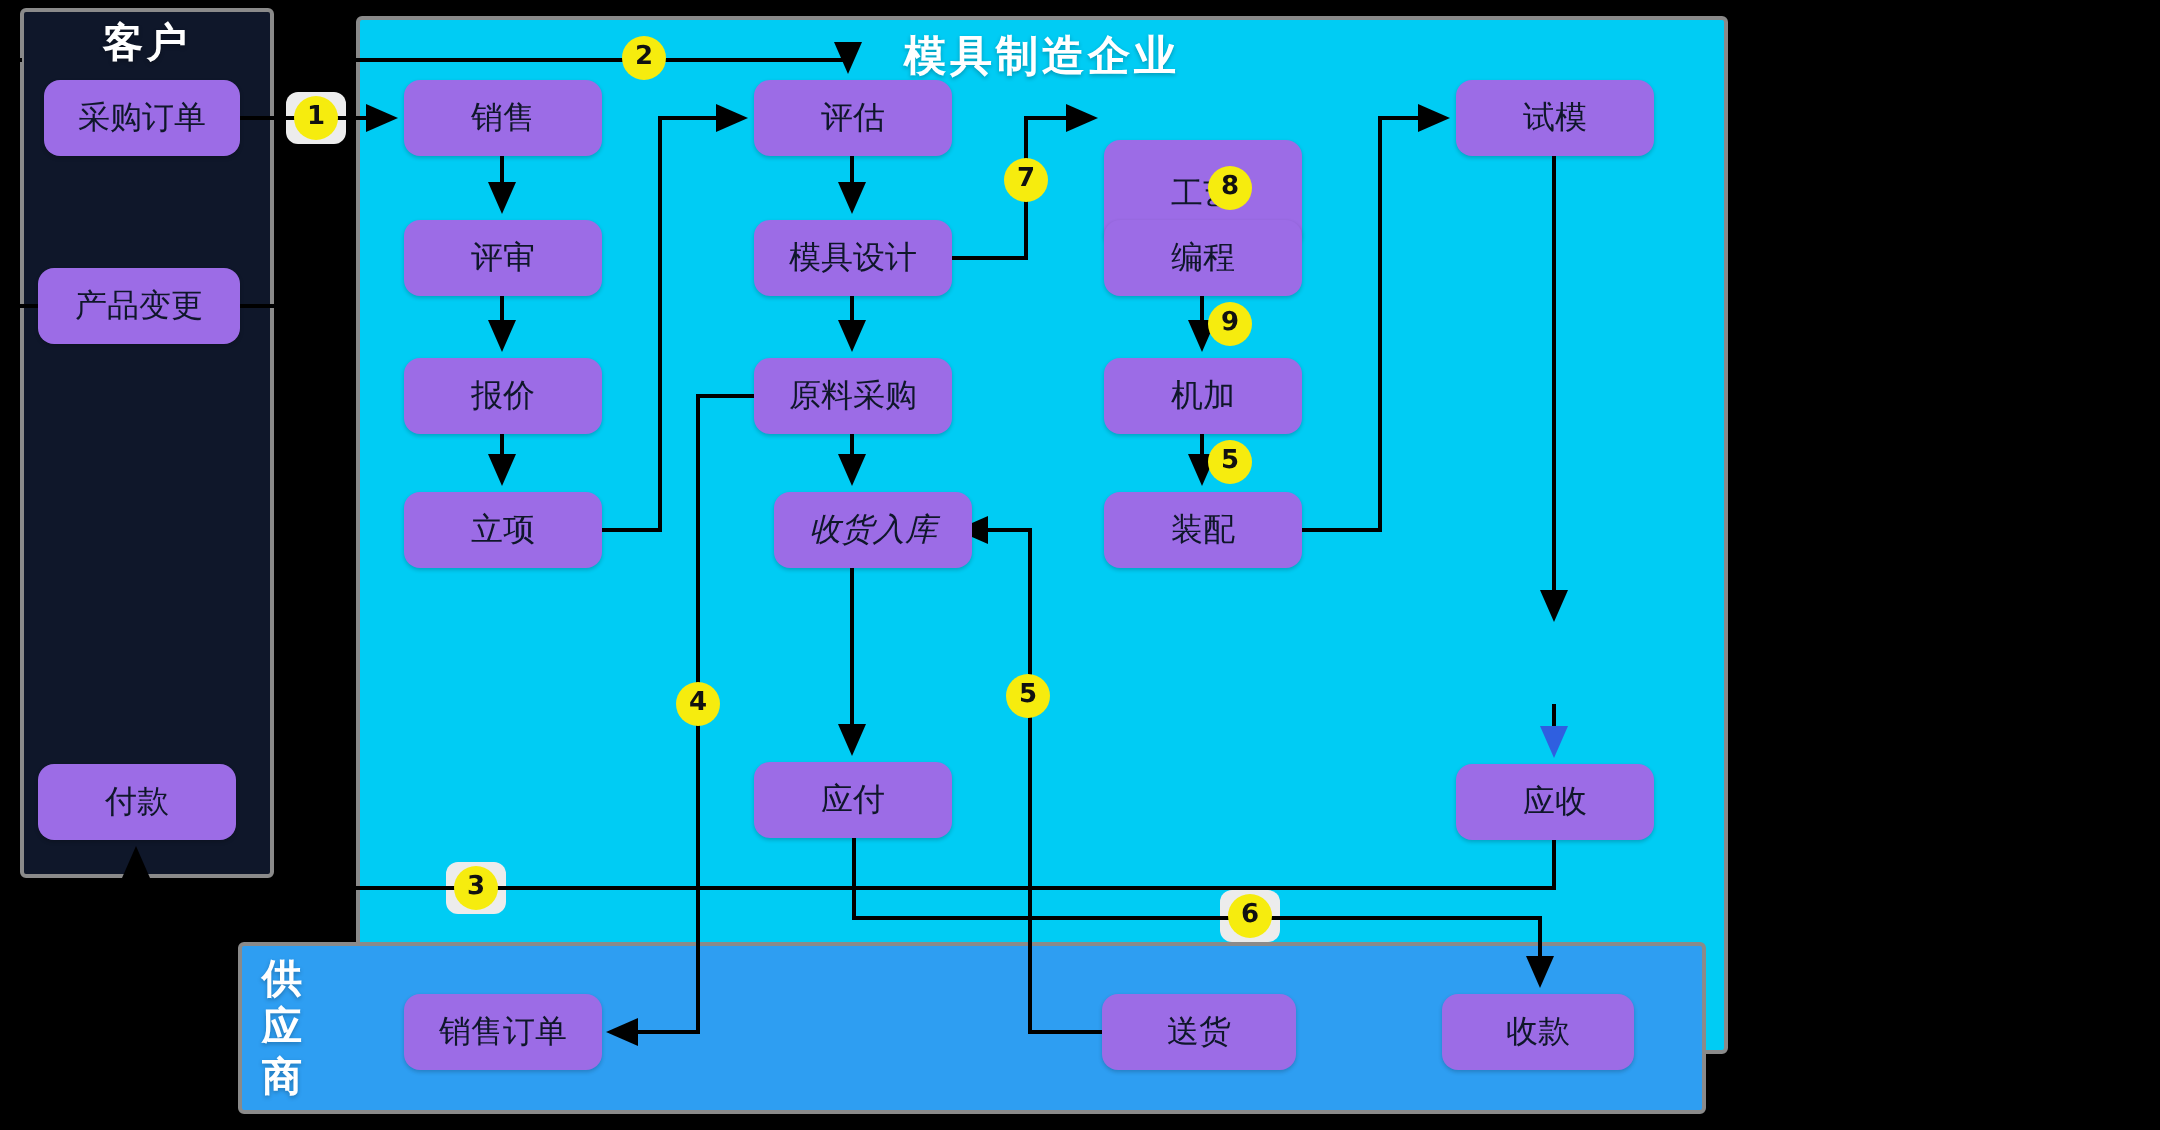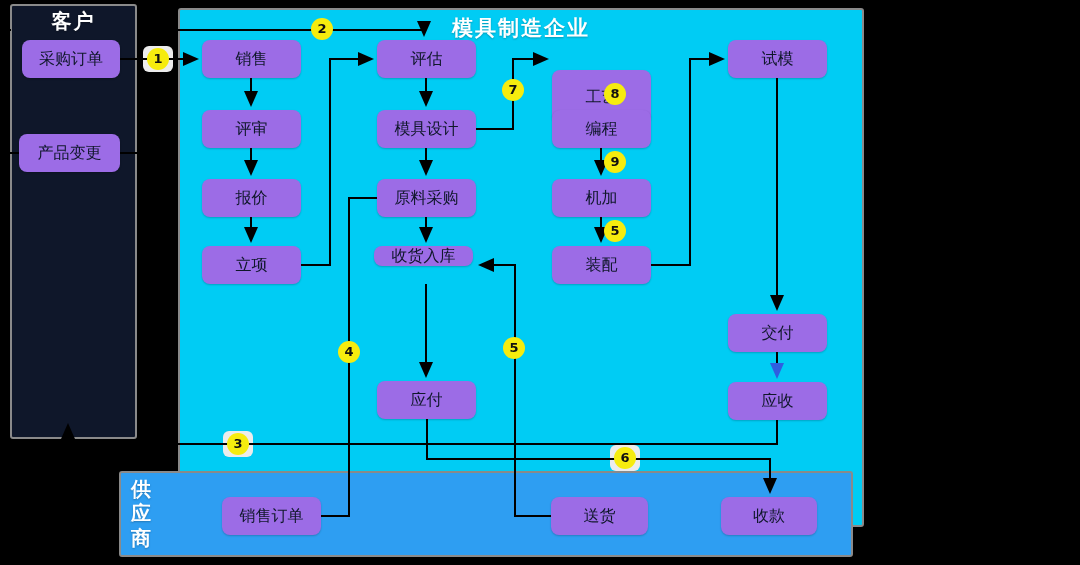--- a/index.html
+++ b/index.html
@@ -71,42 +71,42 @@
       <polyline points="777,352 777,376" marker-end="url(#ahb)"></polyline>
       <polyline points="777,420 777,444 68,444 68,426" marker-end="url(#ah)"></polyline>
       <polyline points="427,419 427,459 770,459 770,491" marker-end="url(#ah)"></polyline>
       <polyline points="377,198 349,198 349,516 306,516" marker-end="url(#ah)"></polyline>
       <polyline points="551,516 515,516 515,265 481,265" marker-end="url(#ah)"></polyline>
     </g>
   </svg>
 
   <div class="box" style="left:22px;top:40px;width:98px;height:38px;">采购订单</div>
   <div class="box" style="left:19px;top:134px;width:101px;height:38px;">产品变更</div>
+  <div class="box" style="left:19px;top:382px;width:99px;height:38px;">付款</div>
 
   <div class="box" style="left:202px;top:40px;width:99px;height:38px;">销售</div>
   <div class="box" style="left:202px;top:110px;width:99px;height:38px;">评审</div>
   <div class="box" style="left:202px;top:179px;width:99px;height:38px;">报价</div>
   <div class="box" style="left:202px;top:246px;width:99px;height:38px;">立项</div>
 
   <div class="box" style="left:377px;top:40px;width:99px;height:38px;">评估</div>
   <div class="box" style="left:377px;top:110px;width:99px;height:38px;">模具设计</div>
   <div class="box" style="left:377px;top:179px;width:99px;height:38px;">原料采购</div>
-  <div class="box" style="left:374px;top:246px;width:99px;height:20px;">收货入库</div>
+  <div class="box" style="left:387px;top:246px;width:99px;height:38px;font-style:italic;">收货入库</div>
   <div class="box" style="left:377px;top:381px;width:99px;height:38px;">应付</div>
 
   <div class="box" style="left:552px;top:40px;width:99px;height:54px;margin-top:30px;">工艺</div>
   <div class="box" style="left:552px;top:110px;width:99px;height:38px;">编程</div>
   <div class="box" style="left:552px;top:179px;width:99px;height:38px;">机加</div>
   <div class="box" style="left:552px;top:246px;width:99px;height:38px;">装配</div>
 
   <div class="box" style="left:728px;top:40px;width:99px;height:38px;">试模</div>
-  <div class="box" style="left:728px;top:314px;width:99px;height:38px;">交付</div>
   <div class="box" style="left:728px;top:382px;width:99px;height:38px;">应收</div>
 
-  <div class="box" style="left:202px;top:497px;width:99px;height:38px;margin-left:20px;">销售订单</div>
+  <div class="box" style="left:202px;top:497px;width:99px;height:38px;">销售订单</div>
   <div class="box" style="left:551px;top:497px;width:97px;height:38px;">送货</div>
   <div class="box" style="left:721px;top:497px;width:96px;height:38px;">收款</div>
 
   <div class="badge" style="left:147px;top:48px;">1</div>
   <div class="badge" style="left:311px;top:18px;">2</div>
   <div class="badge" style="left:227px;top:433px;">3</div>
   <div class="badge" style="left:338px;top:341px;">4</div>
   <div class="badge" style="left:503px;top:337px;">5</div>
   <div class="badge" style="left:614px;top:447px;">6</div>
   <div class="badge" style="left:502px;top:79px;">7</div>

